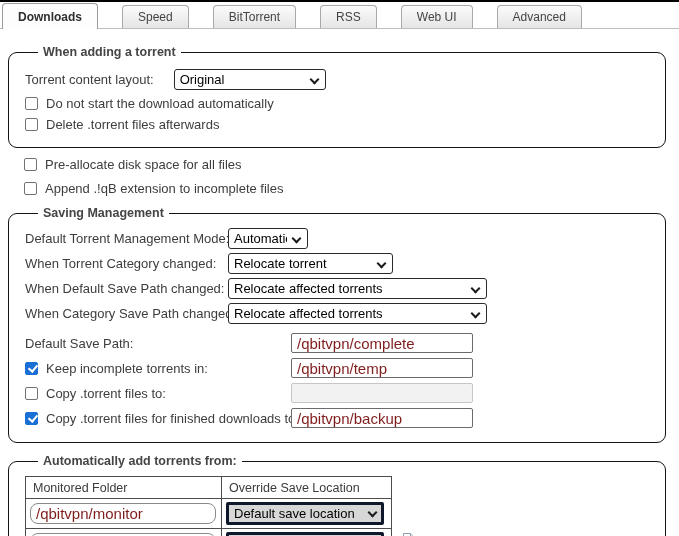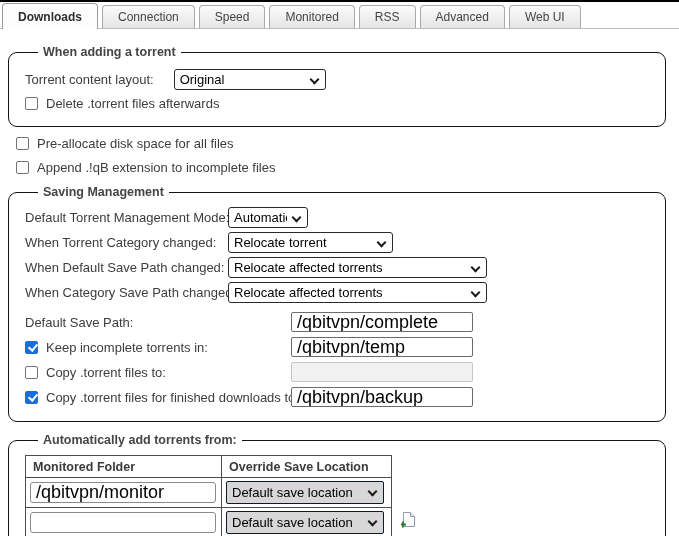--- a/index.html
+++ b/index.html
@@ -9,21 +9,21 @@
     font-size: 13px;
     color: #3d3d3d;
     background: #fff;
   }
   .page { width: 679px; height: 536px; border-top: 2px solid #000; overflow: hidden; }
 
   
   .tabbar {
     display: flex;
     align-items: flex-end;
-    gap: 4px;
+    gap: 24px;
     padding: 0 0 0 2px;
     height: 27px;
     border-bottom: 1px solid #bdbdbd;
     background: #fff;
   }
   .tab {
     font-size: 12px;
     color: #444;
     background: linear-gradient(#fbfbfb, #e5e5e5);
     border: 1px solid #a9a9a9;
@@ -62,21 +62,21 @@
     padding: 0 5px;
     margin-left: 13px;
   }
 
   
   .row { display: flex; align-items: center; margin: 6px 0; }
   .row .lbl { white-space: nowrap; }
   .lbl-a { width: 203px; flex: none; }     
   .lbl-b { width: 266px; flex: none; display: flex; align-items: center; white-space: nowrap; }
   .gap-top { margin-top: 12px; }
-  .standalone { padding-left: 16px; margin: 9px 0; display: flex; align-items: center; }
+  .standalone { padding-left: 24px; margin: 9px 0; display: flex; align-items: center; }
 
   
   input[type="checkbox"] {
     appearance: none; -webkit-appearance: none;
     width: 13px; height: 13px;
     border: 1px solid #737373;
     border-radius: 2px;
     background: #fff;
     position: relative;
     margin: 0 8px 0 0;
@@ -113,34 +113,34 @@
     position: absolute;
     right: 8px; top: 7px;
     width: 5px; height: 5px;
     border-right: 2px solid #1c1c1c;
     border-bottom: 2px solid #1c1c1c;
     transform: rotate(45deg);
     pointer-events: none;
   }
   .sel.gray select {
     background: #d7d7d7;
-    border: 1px solid #0f172a;
+    border: 3px solid #0f172a;
     border-radius: 2px;
     height: 23px;
   }
 
   
   input[type="text"] {
     width: 182px;
     height: 20px;
     border: 1px solid #6b6b6b;
     border-radius: 2px;
     font-family: "Liberation Sans", sans-serif;
-    font-size: 18px;
-    color: #000000;
+    font-size: 15px;
+    color: #7f1d1d;
     padding: 1px 5px;
     background: #fff;
   }
   input[type="text"]:disabled {
     background: #f2f2f2;
     border-color: #c6c6c6;
   }
 
   
   .sm-selects .row { margin: 4px 0; }
@@ -153,57 +153,60 @@
     border-collapse: collapse;
     margin: 4px 0 0 0;
   }
   table.watch th, table.watch td {
     border: 1px solid #4c4c4c;
     text-align: left;
     vertical-align: middle;
   }
   table.watch th {
     font-size: 12.5px;
-    font-weight: bold;
+    font-weight: normal;
     color: #3b3b3b;
     padding: 3px 7px;
     height: 22px;
   }
   th.col-folder { width: 196px; }
   th.col-override { width: 170px; }
   table.watch td { padding: 3px 4px; height: 27px; }
-  table.watch input[type="text"] { width: 186px; height: 21px; border-color: #8a8a8a; border-radius: 3px; }
+  table.watch input[type="text"] { width: 186px; height: 21px; border-color: #8a8a8a; border-radius: 8px; }
   .add-icon { margin: 0 0 7px 9px; cursor: pointer; flex: none; }
 </style>
 </head>
 <body>
 
 <div class="page">
 
   <div class="tabbar">
     <div class="tab active">Downloads</div>
-    <div class="tab">Connection</div>
     <div class="tab">Speed</div>
-    <div class="tab">Monitored</div>
+    <div class="tab">BitTorrent</div>
     <div class="tab">RSS</div>
+    <div class="tab">Web UI</div>
     <div class="tab">Advanced</div>
-    <div class="tab">Web UI</div>
   </div>
 
   <div class="content">
 
     <fieldset>
       <legend>When adding a torrent</legend>
       <div class="row">
         <span class="lbl" style="margin-right:20px">Torrent content layout:</span>
         <span class="sel" style="width:152px">
           <select>
             <option>Original</option>
           </select>
         </span>
+      </div>
+      <div class="row">
+        <input type="checkbox" style="">
+        <span class="lbl">Do not start the download automatically</span>
       </div>
       <div class="row">
         <input type="checkbox" style="">
         <span class="lbl">Delete .torrent files afterwards</span>
       </div>
     </fieldset>
 
     <div class="standalone gap-top">
       <input type="checkbox" style="">
       <span class="lbl">Pre-allocate disk space for all files</span>

